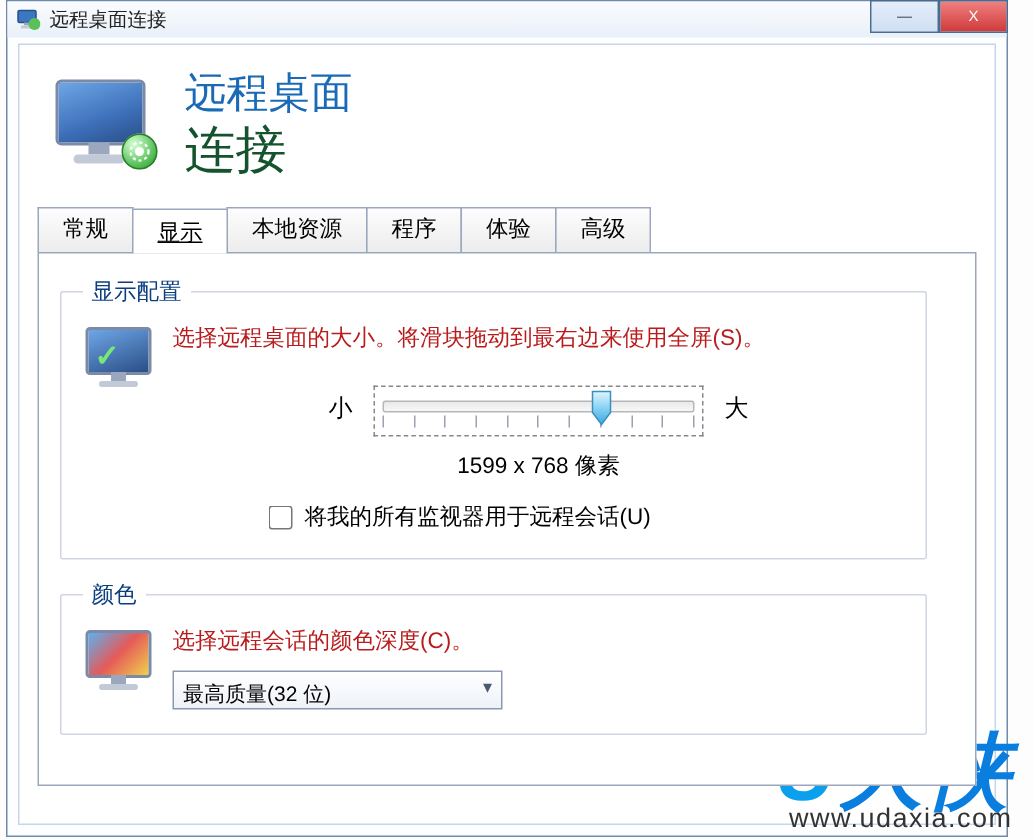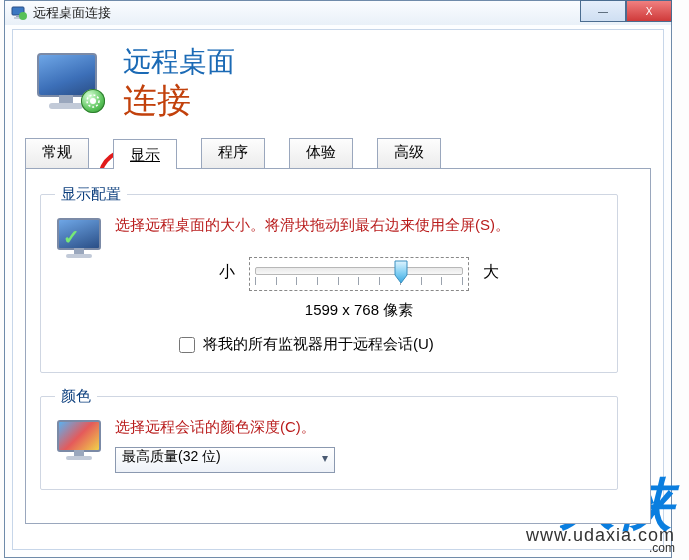--- a/index.html
+++ b/index.html
@@ -108,36 +108,35 @@
     font-size: 14px;
     box-shadow: 0 0 0 1px #2e7c2e inset;
   }
   .hdr .titles { line-height: 1.25; }
   .hdr .titles .l1 {
     color: #1b6ab5;
     font-size: 28px;
     font-weight: 400;
   }
   .hdr .titles .l2 {
-    color: #c2410c;
+    color: #14532d;
     font-size: 34px;
     font-weight: 400;
   }
   
   .tabs {
     position: relative;
     margin: 0 12px;
     height: 28px;
   }
   .tabs .tablist {
     display: flex;
     position: absolute;
     bottom: 0;
     left: 0;
-    gap: 25px;
   }
   .tab {
     border: 1px solid #9aa7bd;
     border-bottom: none;
     background: linear-gradient(#fdfdfd, #ececec);
     padding: 4px 16px;
     font-size: 15px;
     margin-right: -1px;
     cursor: default;
     position: relative;
@@ -256,21 +255,21 @@
     background: linear-gradient(135deg, #5ab1f0 0%, #e55a5a 50%, #f0d24a 100%);
   }
   .coloricon .st { position:absolute; left:19px; top:32px; width:10px; height:6px; background:#9aa7bd; }
   .coloricon .bs { position:absolute; left:11px; top:38px; width:26px; height:4px; background:#c2cad8; border-radius:2px; }
   .select {
     margin-top: 10px;
     width: 190px;
     height: 24px;
     border: 1px solid #8b99b0;
     background: linear-gradient(#fff, #eef2f8);
-    display: flex; align-items: flex-start;
+    display: flex; align-items: flex-end;
     padding: 0 22px 0 6px;
     position: relative;
     font-size: 14px;
   }
   .select::after {
     content: "▾";
     position: absolute;
     right: 6px; top: 3px;
     font-size: 12px;
     color: #4a5a72;
@@ -357,20 +356,21 @@
       <div class="titles">
         <div class="l1">远程桌面</div>
         <div class="l2">连接</div>
       </div>
     </div>
 
     <div class="tabs">
       <div class="tablist" id="tablist">
           <div class="tab">常规</div>
           <div class="tab active">显示</div>
+          <div class="tab">本地资源</div>
           <div class="tab">程序</div>
           <div class="tab">体验</div>
           <div class="tab">高级</div>
         </div>
     </div>
 
     <div class="tabpage">
 
       <fieldset class="group">
         <legend>显示配置</legend>
@@ -462,14 +462,13 @@
     </defs>
     <path d="M 160 192 Q 260 225 342 292" stroke="#e11b1b" stroke-width="4.5" fill="none" marker-end="url(#arrowhead)"></path>
   </svg>
 </div>
 
 <div class="watermark">
   <div class="brand">
     <span class="u">U</span><span class="rest">大侠</span>
   </div>
   <div class="url">www.udaxia.com</div>
-  <div class="com">.com</div>
 </div>
 
 </body></html>

